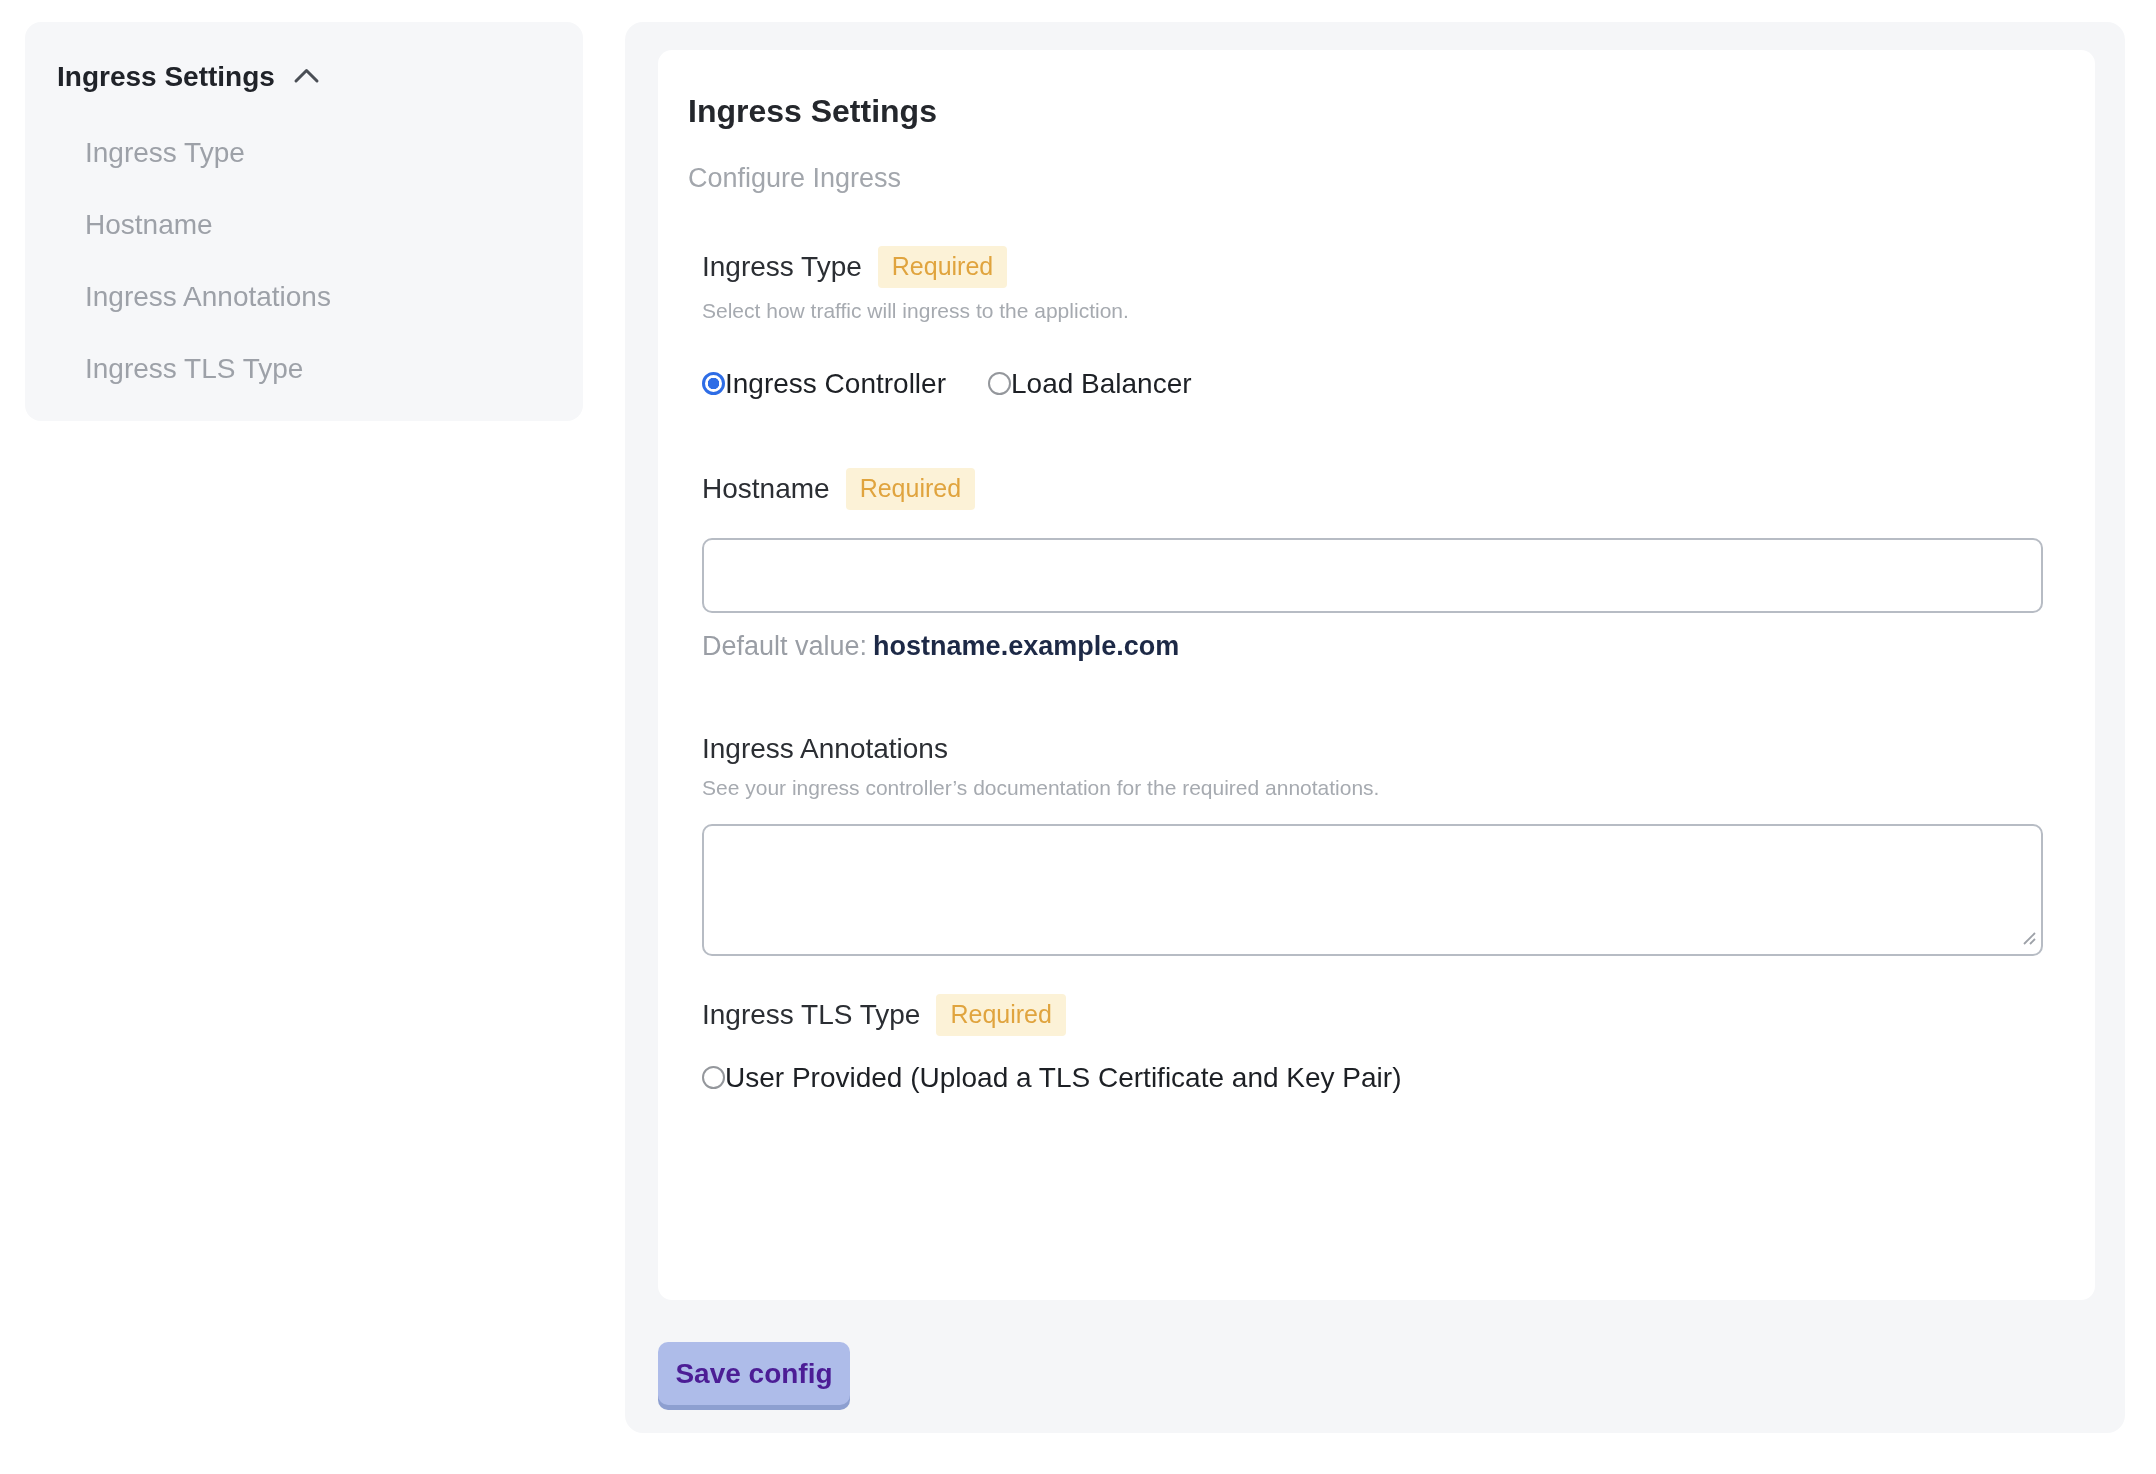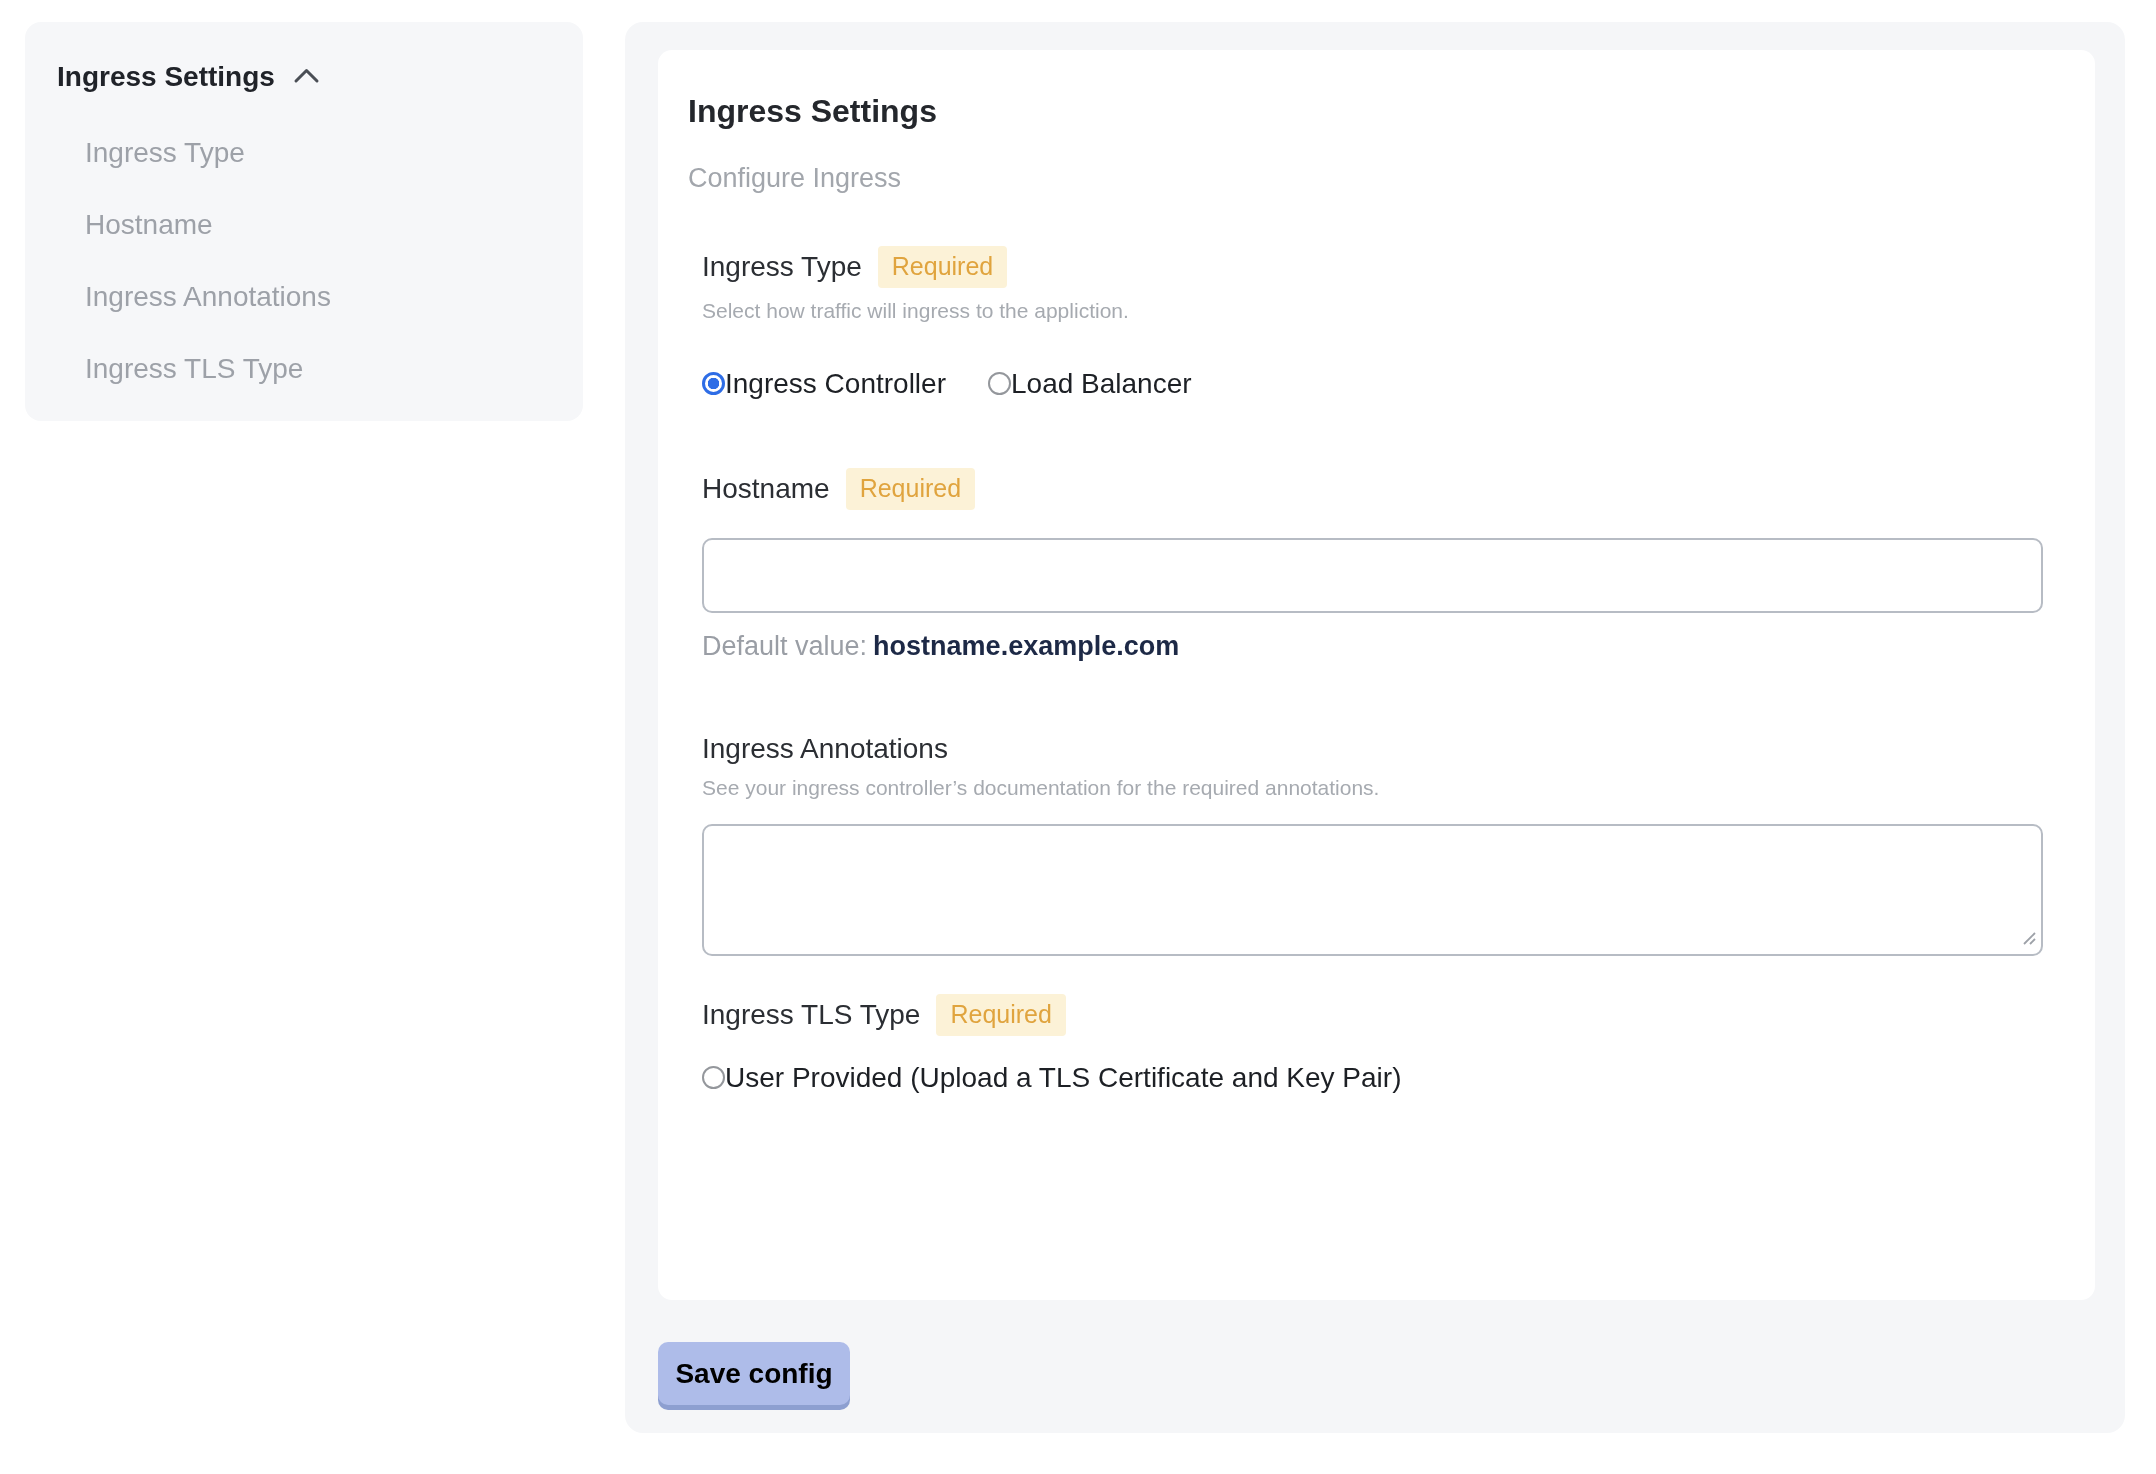--- a/index.html
+++ b/index.html
@@ -96,21 +96,21 @@
   .sec-tls { margin-top: 38px; }
   .tls-radio-1 { margin-top: 46px; }
   .tls-radio-2 { margin-top: 25px; }
 
   
   .save-btn {
     position: absolute; left: 33px; top: 1320px;
     width: 192px; height: 63px;
     background: #aebce9; border: none; border-radius: 10px;
     box-shadow: 0 5px 0 0 #8d9fd0;
-    color: #000000; font-size: 28px; font-weight: 700;
+    color: #4c1d95; font-size: 28px; font-weight: 700;
     font-family: "Liberation Sans", sans-serif;
     cursor: pointer;
   }
 </style>
 </head>
 <body>
 
 <aside class="sidebar">
   <div class="sb-title-row">
     <span class="sb-title">Ingress Settings</span>

